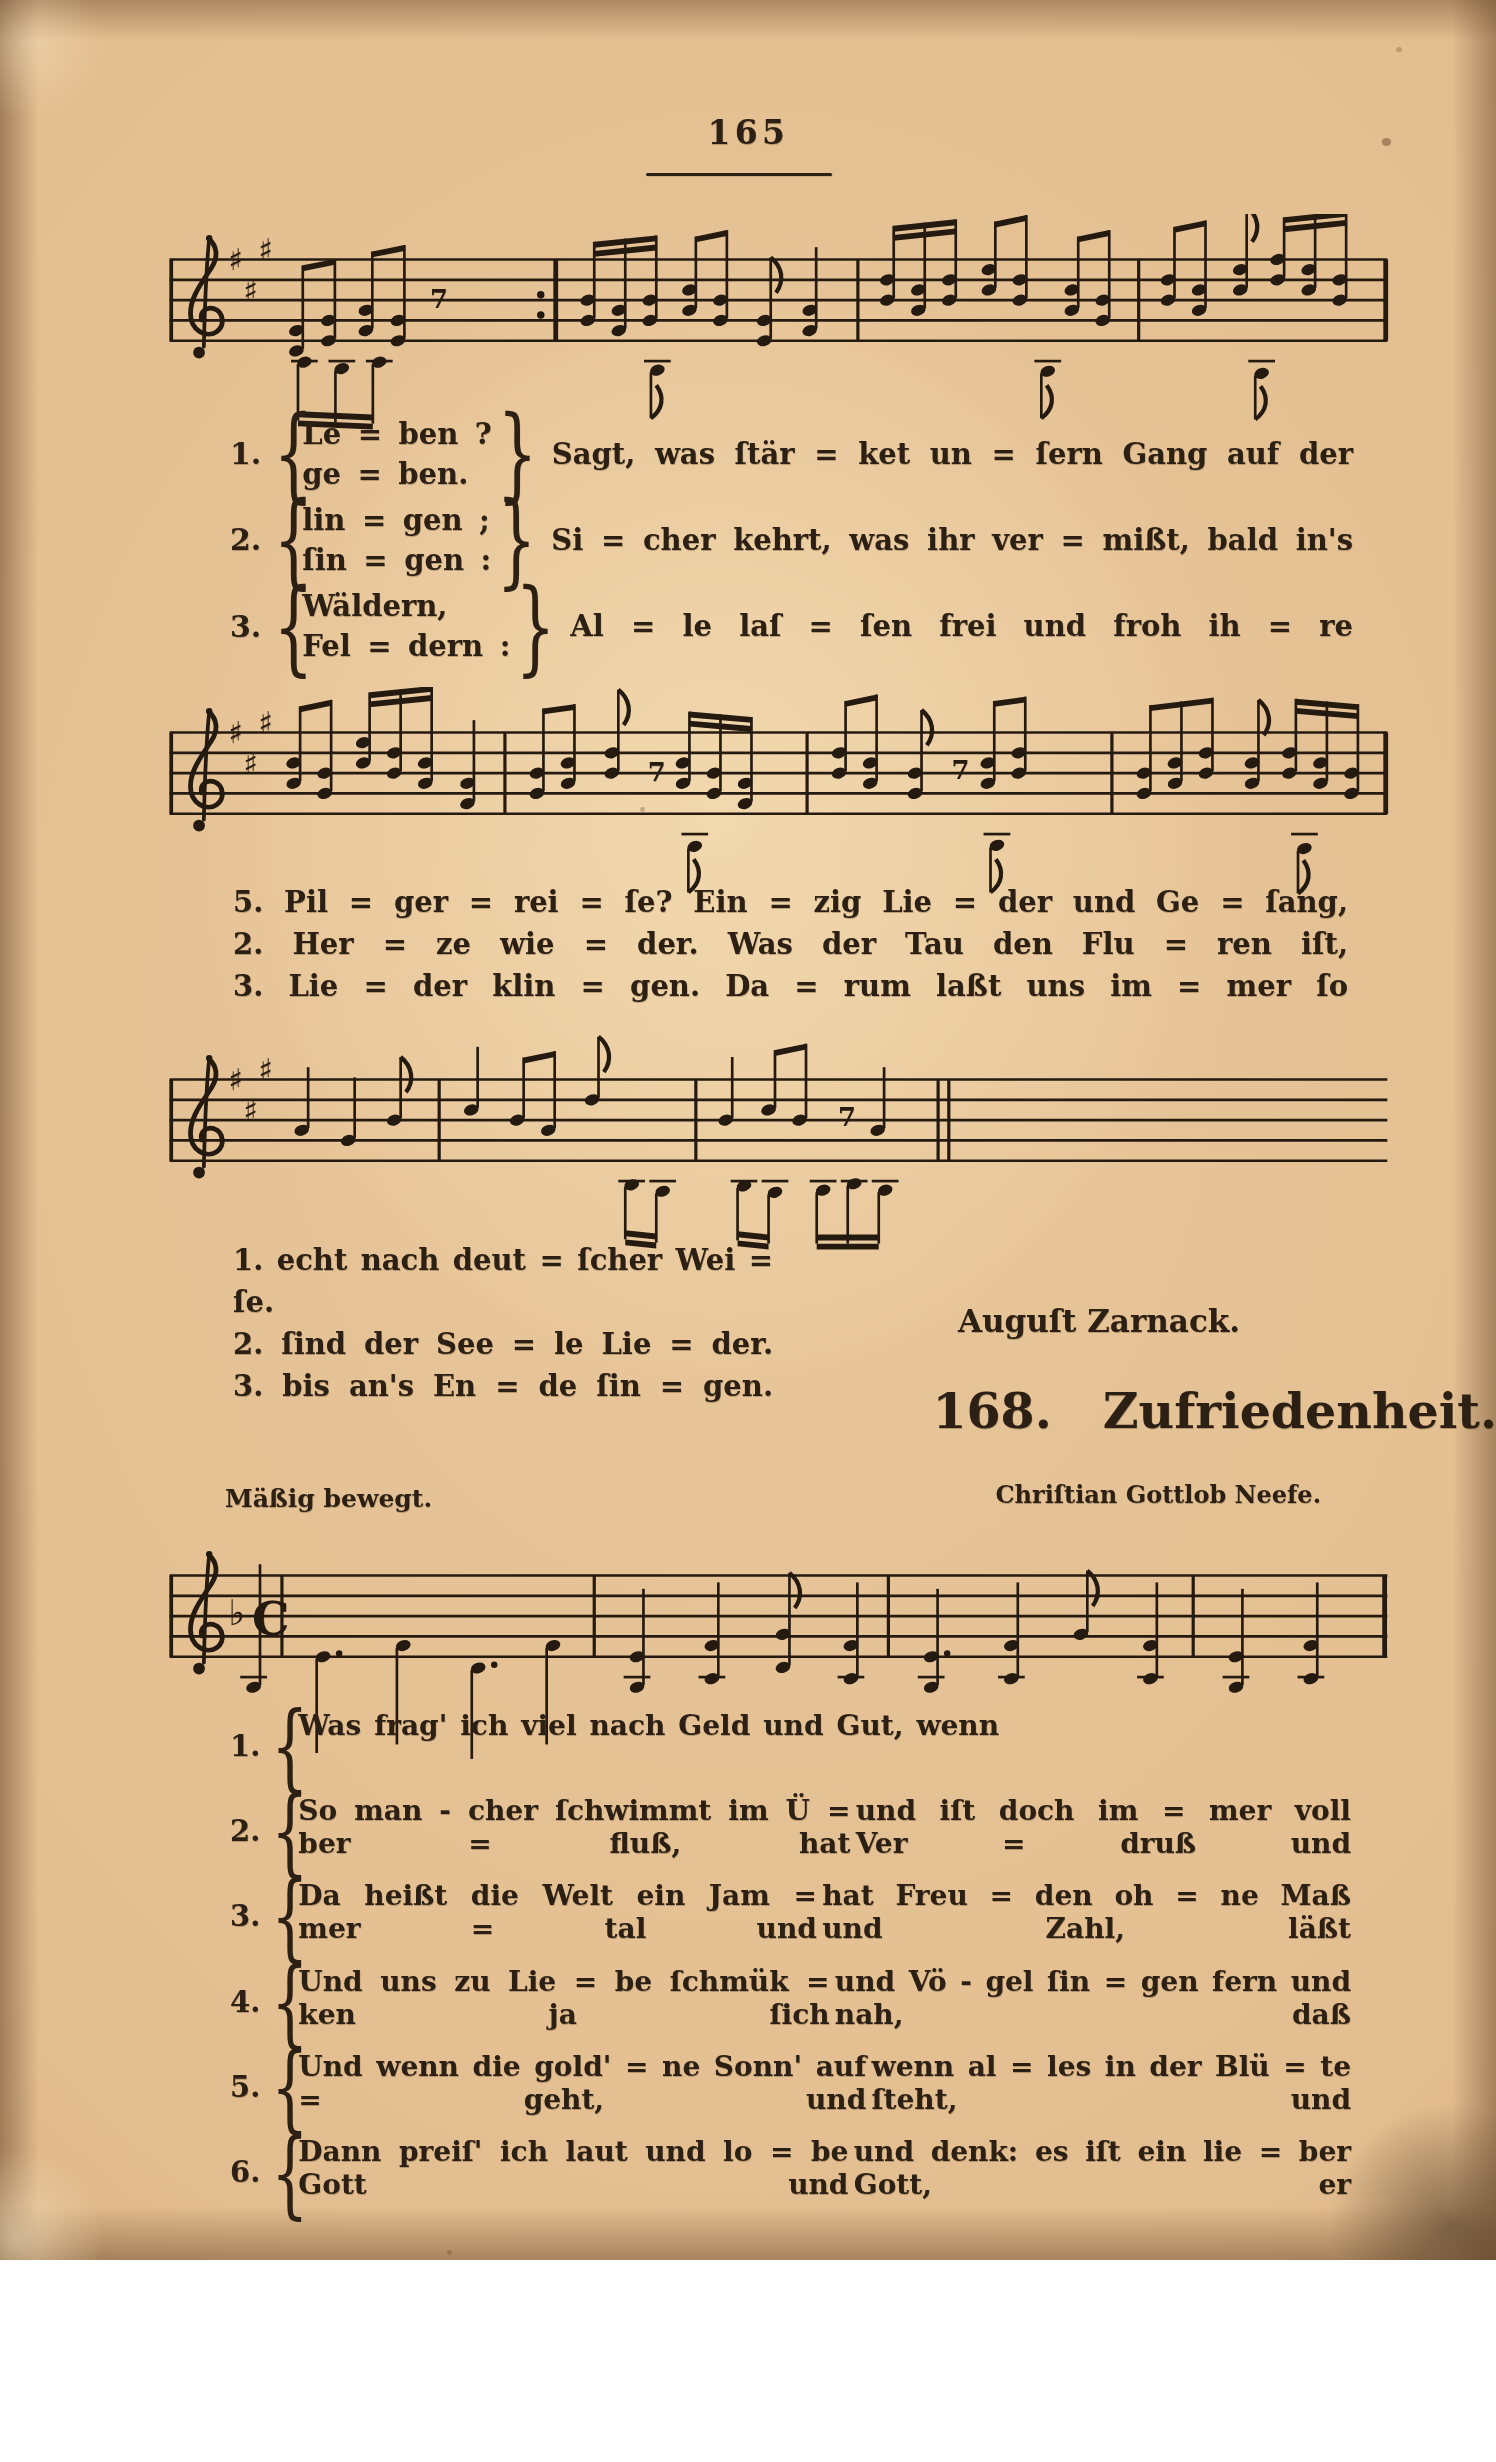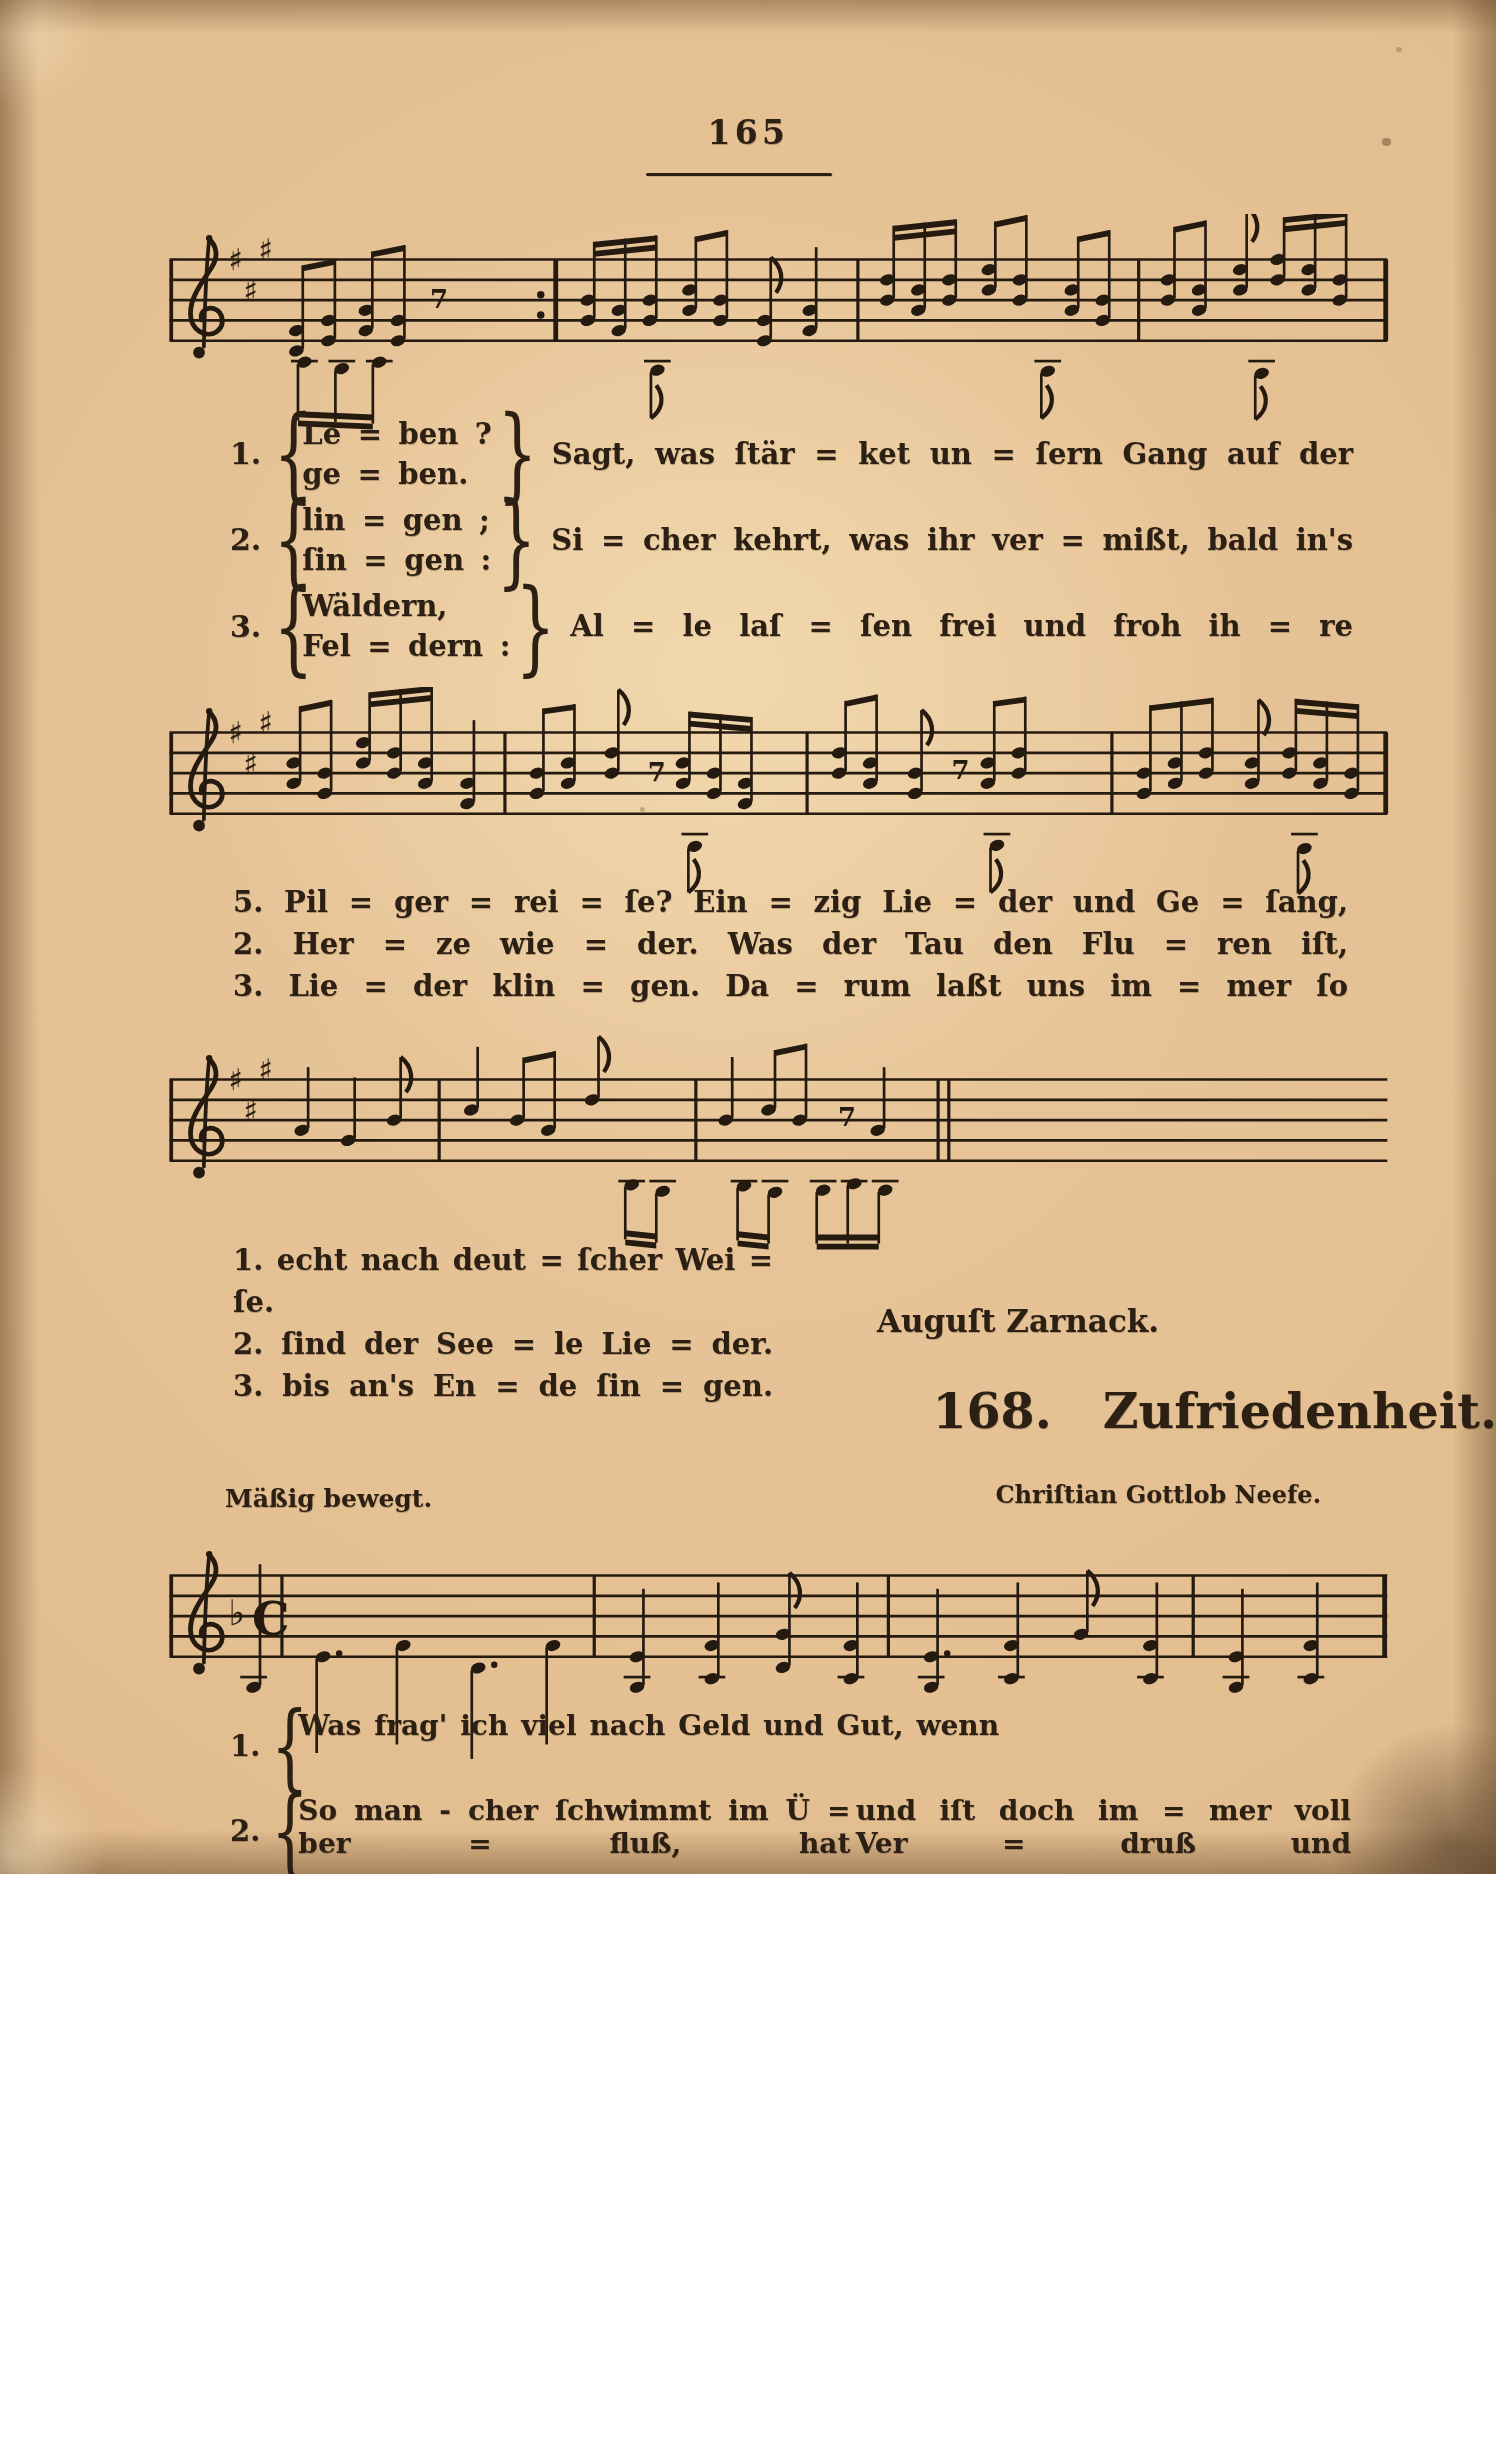--- a/index.html
+++ b/index.html
@@ -1,19 +1,19 @@
 <!DOCTYPE html>
 <html style="font-size:8.6px"><head>
 <meta charset="utf-8">
 <style>
   *{box-sizing:border-box;margin:0;padding:0}
   html,body{width:1497px;height:2462px}
   body{font-family:"DejaVu Serif", serif;}
   .page{
-    position:relative;width:1497px;height:1874px;overflow:hidden;color:#2c2014;
+    position:relative;width:1497px;height:2260px;overflow:hidden;color:#2c2014;
     background:
       radial-gradient(circle 171px at 97% 98.5%, rgba(62,42,24,.55), rgba(62,42,24,0) 72%),
       radial-gradient(circle 128px at 1% 99%, rgba(246,228,194,.55), rgba(246,228,194,0) 70%),
       radial-gradient(circle 107px at 2% 2%, rgba(246,228,194,.4), rgba(246,228,194,0) 70%),
       linear-gradient(90deg, rgba(96,64,36,.5) 0%, rgba(96,64,36,0) 2.6%),
       linear-gradient(-90deg, rgba(96,64,36,.48) 0%, rgba(96,64,36,0) 3%),
       linear-gradient(180deg, rgba(96,64,36,.42) 0%, rgba(96,64,36,0) 1.8%),
       linear-gradient(0deg, rgba(96,64,36,.45) 0%, rgba(96,64,36,0) 2.4%),
       radial-gradient(ellipse 55% 40% at 48% 36%, #f2d8ae 0%, rgba(242,216,174,0) 65%),
       radial-gradient(ellipse 120% 100% at 50% 45%, #e9c89c 0%, #e2bd8f 60%, #d2a97c 82%, #bd9468 96%, #a98256 100%);
@@ -40,21 +40,21 @@
   .arest{flex:1;display:block;font-size:29px;font-weight:bold;padding-left:31px;
     text-align:justify;text-align-last:justify;word-spacing:3.7px}
 
   
   .verseB{position:absolute;left:233px;top:881px;width:1115px}
   .bline{font-size:29px;font-weight:bold;line-height:42px;
     text-align:justify;text-align-last:justify;word-spacing:3.2px}
   .verseC{position:absolute;left:233px;top:1239px;width:540px}
   .cline{font-size:29px;font-weight:bold;line-height:42px;
     text-align:justify;text-align-last:justify;word-spacing:3.2px}
-  .author{position:absolute;left:877px;top:1303px;width:444px;text-align:left;
+  .author{position:absolute;left:877px;top:1303px;width:444px;text-align:center;
     font-size:31px;font-weight:bold}
 
   
   .titleRow{position:absolute;left:0;top:1382px;width:1497px;display:flex;
     justify-content:flex-end;gap:51px;font-size:49px;font-weight:bold}
   .tempo{position:absolute;left:225px;top:1484px;font-size:25px;font-weight:bold}
   .composer{position:absolute;right:176px;top:1480px;font-size:24px;font-weight:bold}
 
   
   .verses168{position:absolute;left:230px;top:1706px;width:1121px}

